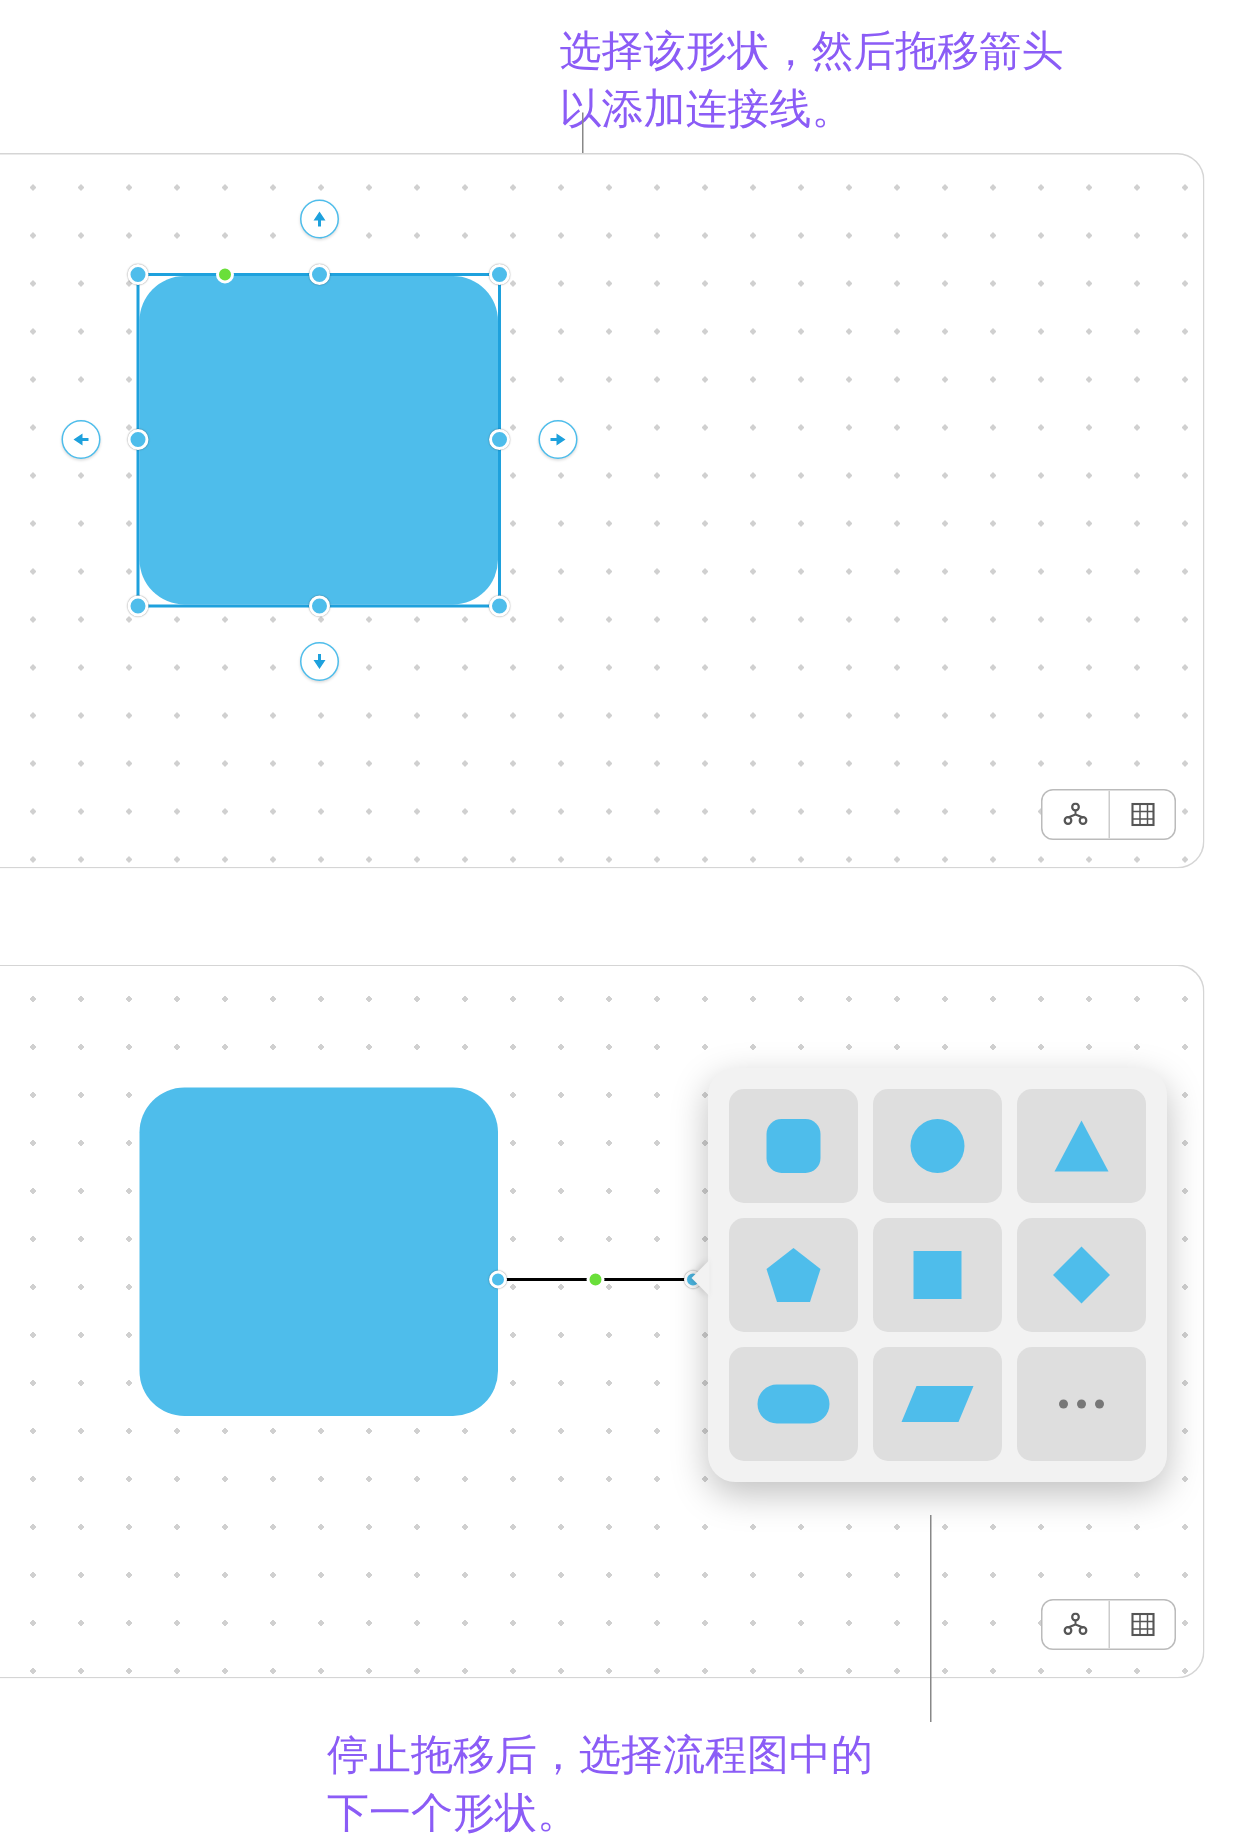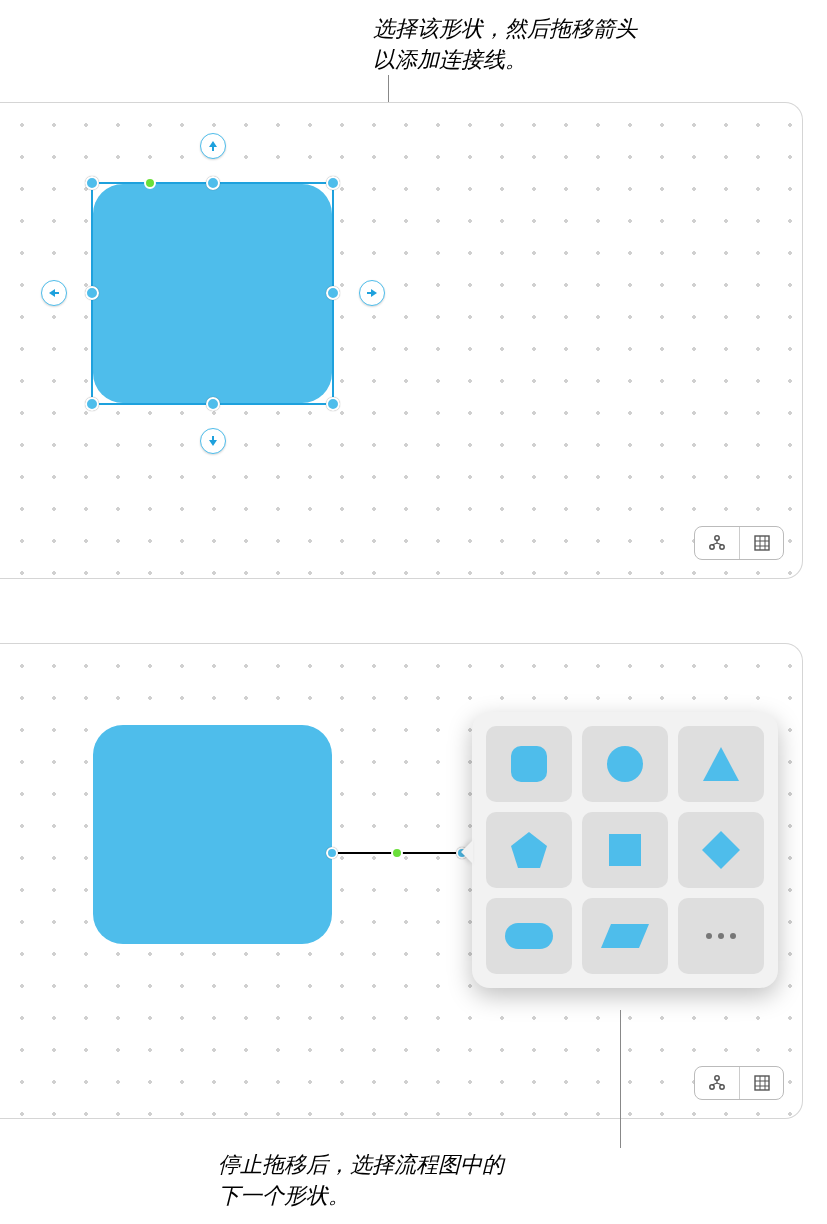--- a/index.html
+++ b/index.html
@@ -6,25 +6,24 @@
   body {
     width: 827px;
     height: 1224px;
     background: #ffffff;
     font-family: -apple-system, "Helvetica Neue", Arial, sans-serif;
     position: relative;
     overflow: hidden;
   }
   .callout {
     position: absolute;
-    font-size: 22px;
+    font-size: 28px;
     line-height: 1.4;
-    color: #000000;
+    color: #8b5cf6;
     white-space: nowrap;
-    font-style: italic;
   }
   .leader {
     position: absolute;
     background: #888;
   }
   .canvas-panel {
     position: absolute;
     left: 0;
     background: #ffffff;
     border: 1px solid #d5d5d5;

